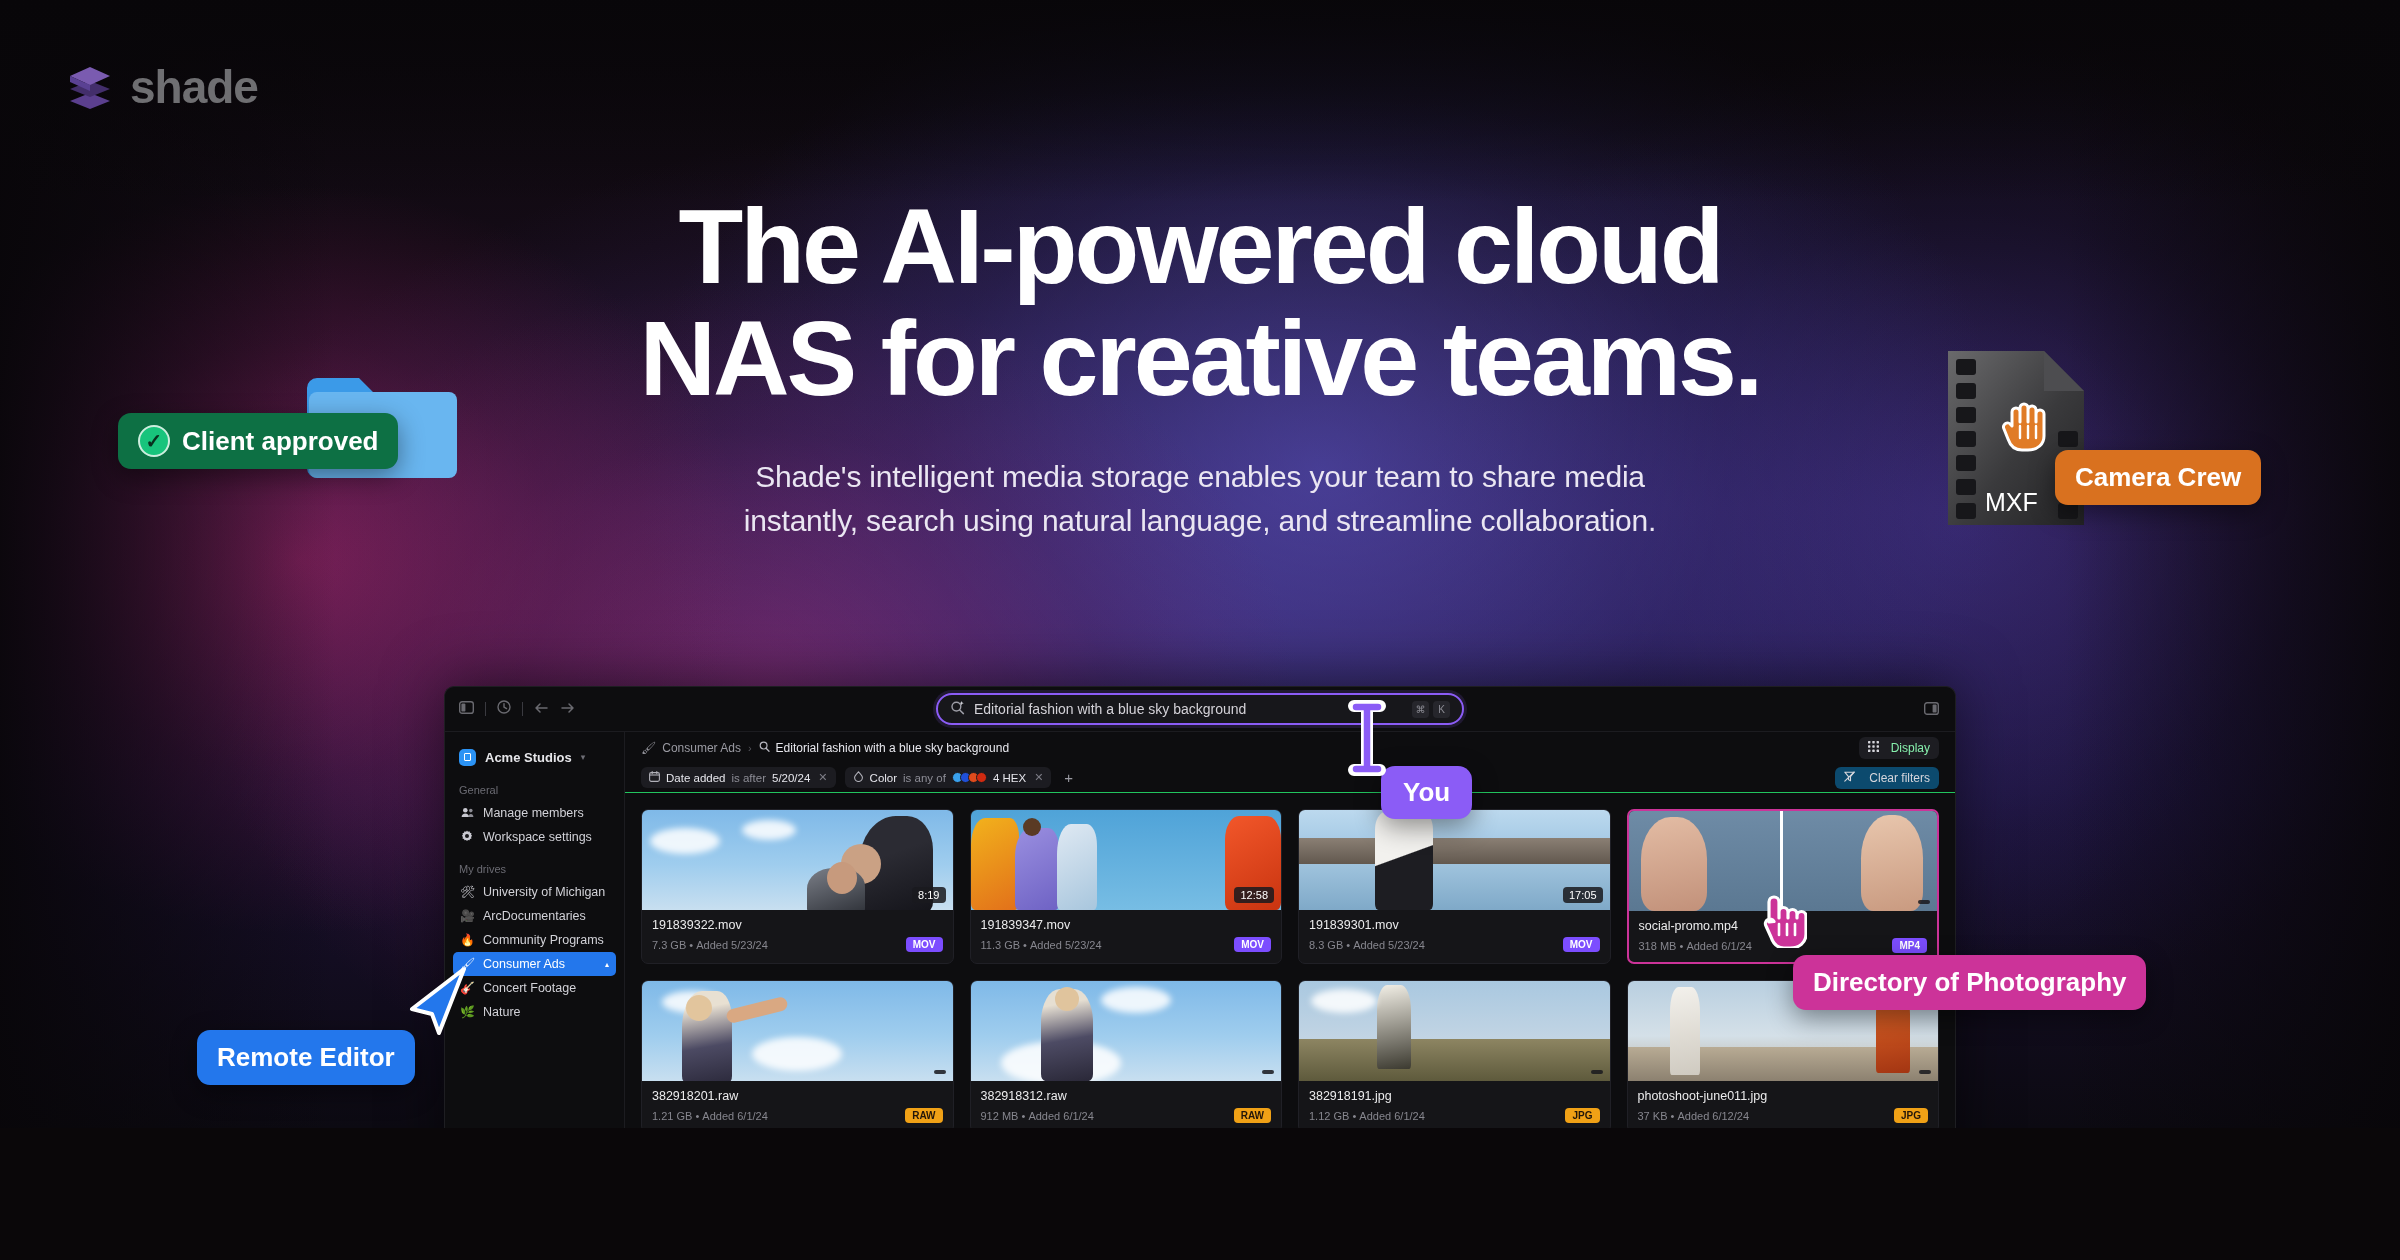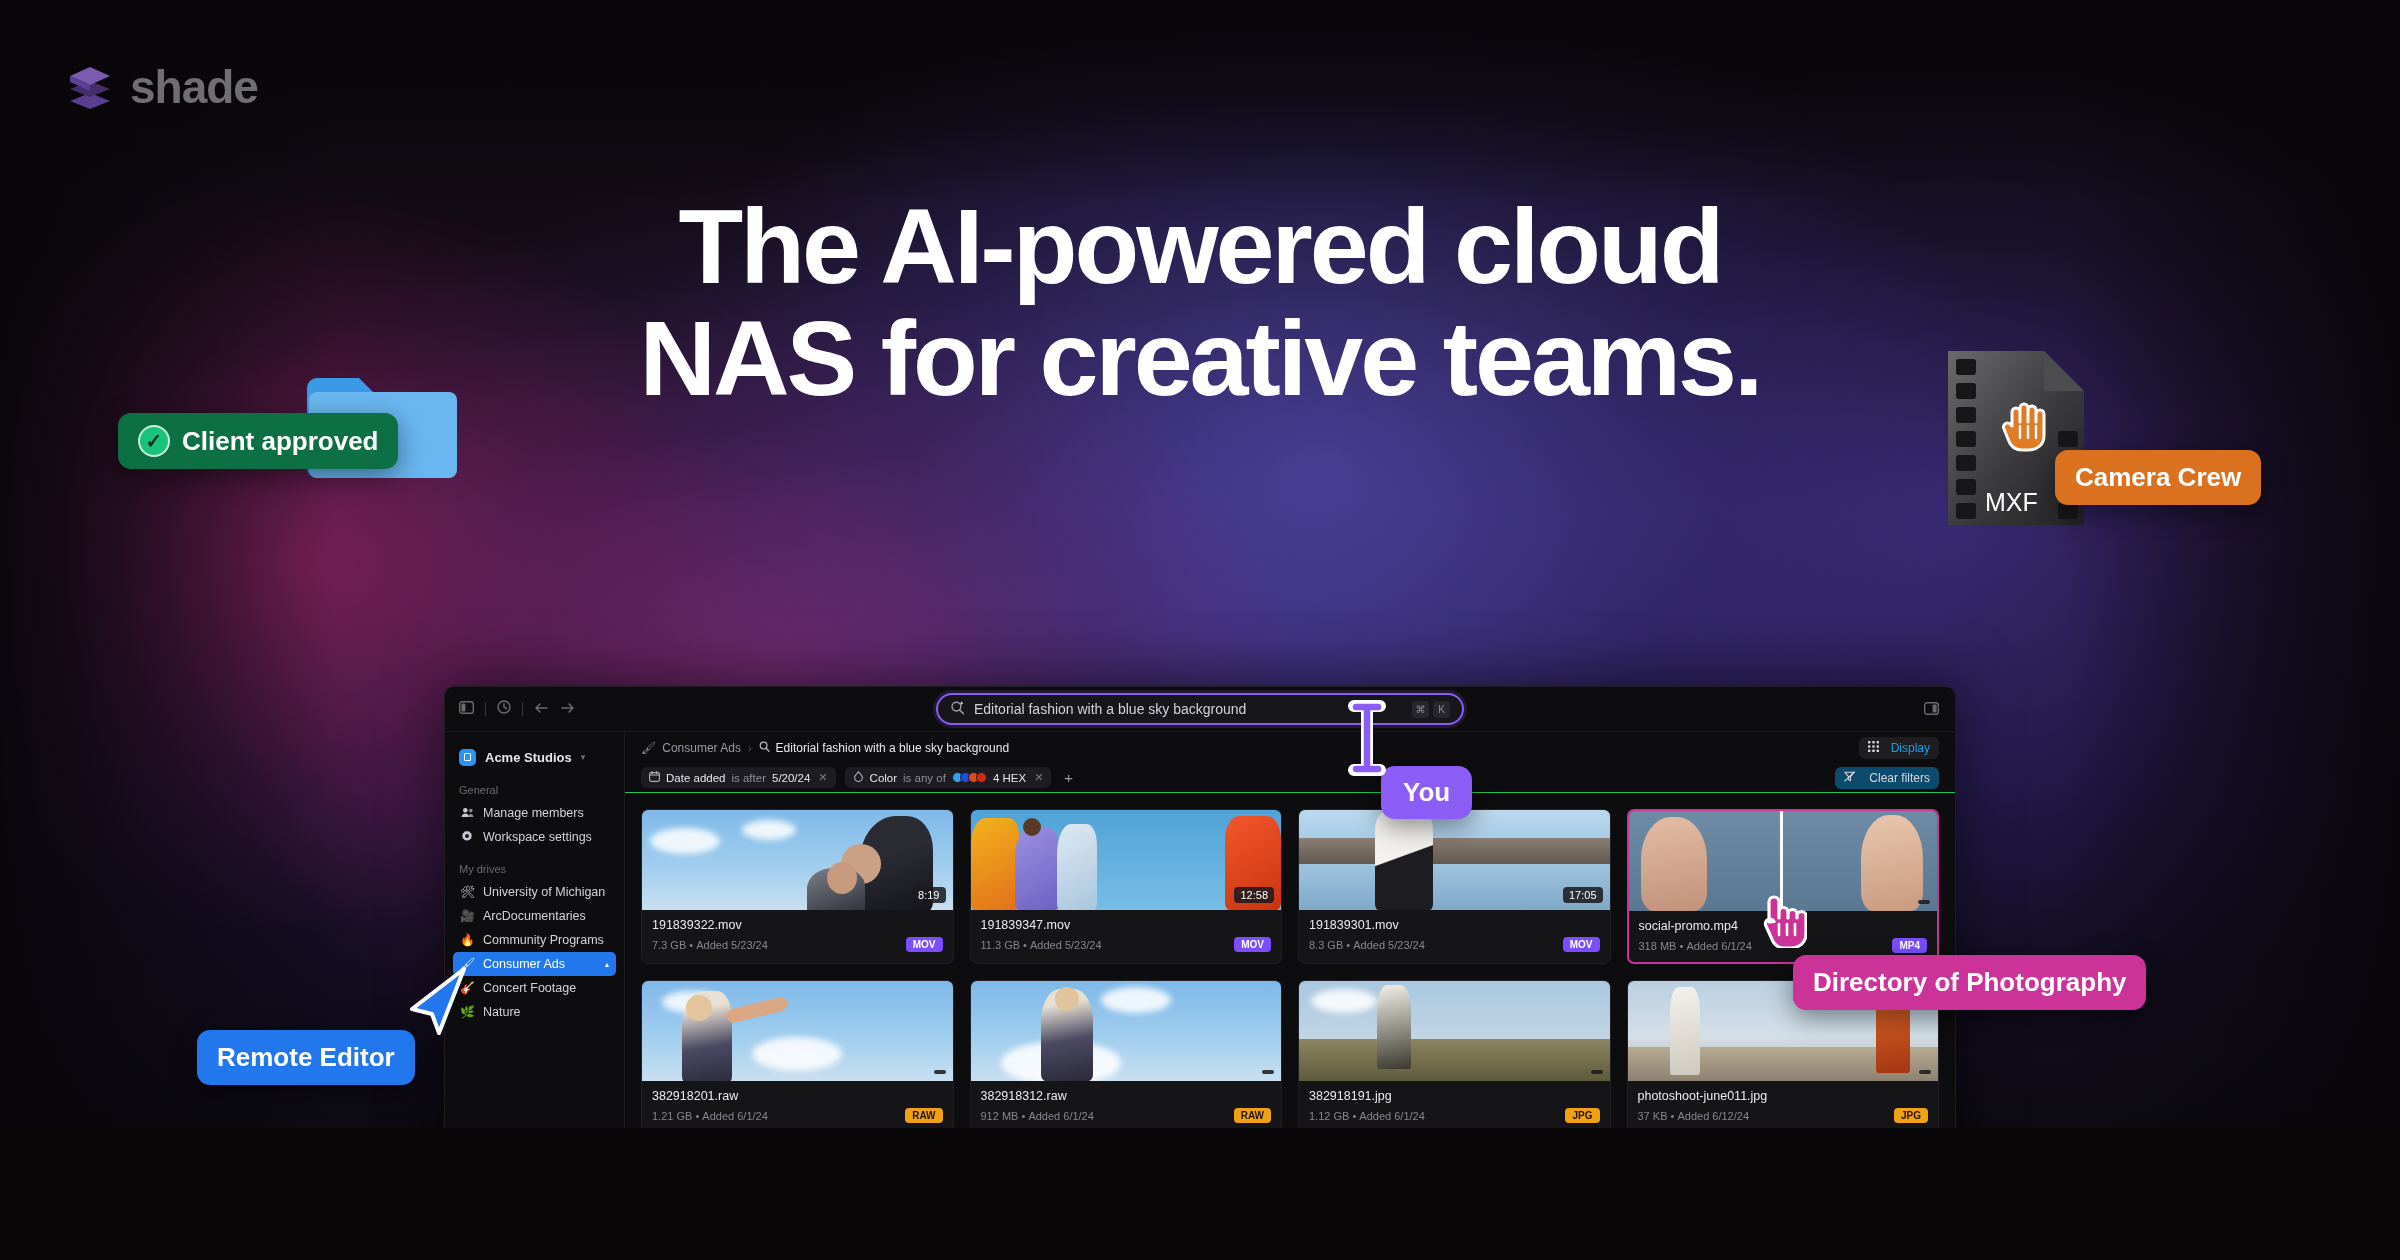--- a/index.html
+++ b/index.html
@@ -119,21 +119,21 @@
   .nav-caret { margin-left:auto; font-size:8px; }
 
   
   .main { flex:1; display:flex; flex-direction:column; min-width:0; }
   .crumbrow { height:31px; display:flex; align-items:center; padding:0 16px; gap:7px; }
   .crumb { color:#9a9aa2; font-size:12px; display:flex; align-items:center; gap:6px;}
   .crumb.active { color:#e8e8ee; font-weight:500; }
   .crumb-sep { color:#55555c; font-size:11px; }
   .display-btn {
     margin-left:auto; display:flex; align-items:center; gap:12px;
-    background:#1d1d22; border-radius:6px; padding:4px 9px; color:#0ea5e9; font-size:12px;
+    background:#1d1d22; border-radius:6px; padding:4px 9px; color:#86efac; font-size:12px;
   }
 
   .filterrow { height:30px; display:flex; align-items:center; padding:0 16px; gap:9px; border-bottom:1px solid #22c55e;}
   .chip {
     display:flex; align-items:center; gap:6px; background:#1c1c21;
     border-radius:6px; padding:4px 8px; font-size:11.5px; color:#c9c9d1;
   }
   .chip .k { color:#e6e6ec; font-weight:500; }
   .chip .op { color:#8d8d96; }
   .chip .v { color:#e6e6ec; font-weight:500; }
@@ -180,20 +180,24 @@
       </svg>
     </span>
     <span class="logo-text">shade</span>
   </div>
 
   <div class="hero">
     <h1 class="headline">
       <div>The AI-powered cloud</div>
       <div>NAS for creative teams.</div>
     </h1>
+    <p class="subhead">
+      <span>Shade's intelligent media storage enables your team to share media</span><br>
+      <span>instantly, search using natural language, and streamline collaboration.</span>
+    </p>
   </div>
 
   <div class="folder-icon">
     <svg width="160" height="130" viewBox="0 0 160 130">
       <path d="M4 18 h52 l14 14 h72 a10 10 0 0 1 10 10 v66 a10 10 0 0 1 -10 10 H14 a10 10 0 0 1 -10 -10 V28 a10 10 0 0 1 10 -10 z" fill="#3b9ae8"></path>
       <path d="M14 32 h132 a8 8 0 0 1 8 8 v70 a8 8 0 0 1 -8 8 H14 a8 8 0 0 1 -8 -8 V40 a8 8 0 0 1 8 -8 z" fill="#69b6f0"></path>
     </svg>
   </div>
 
   <div class="film-icon">

